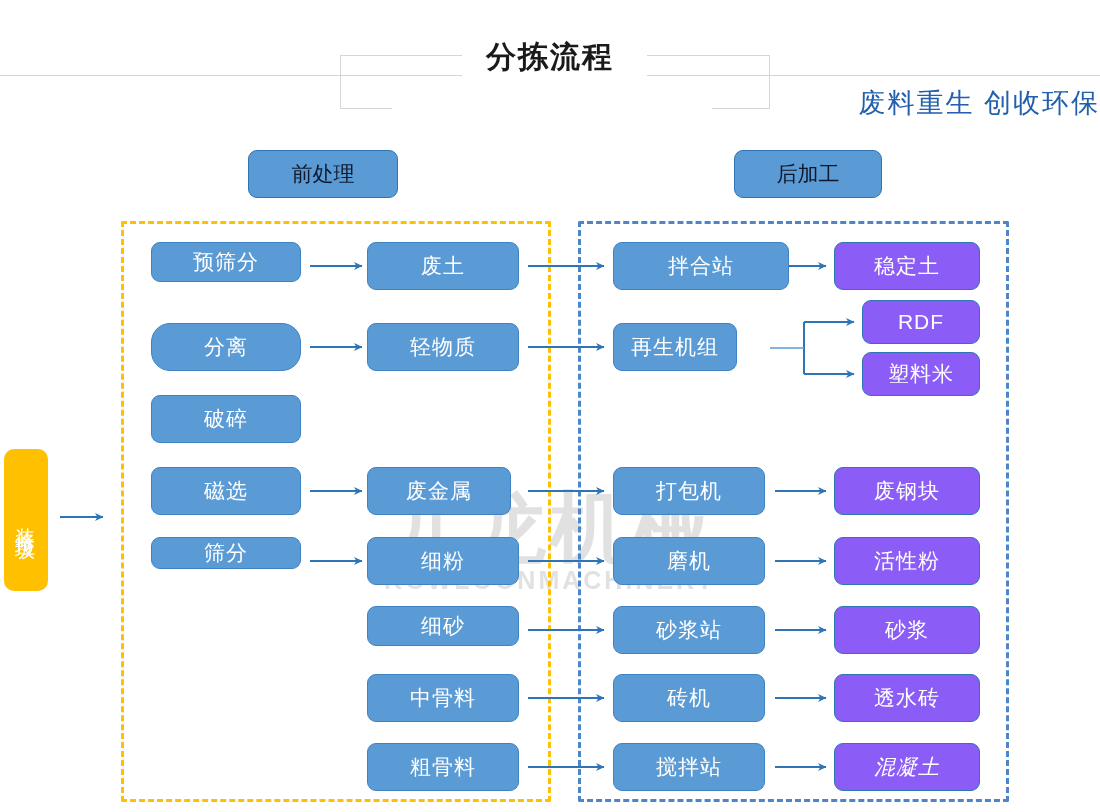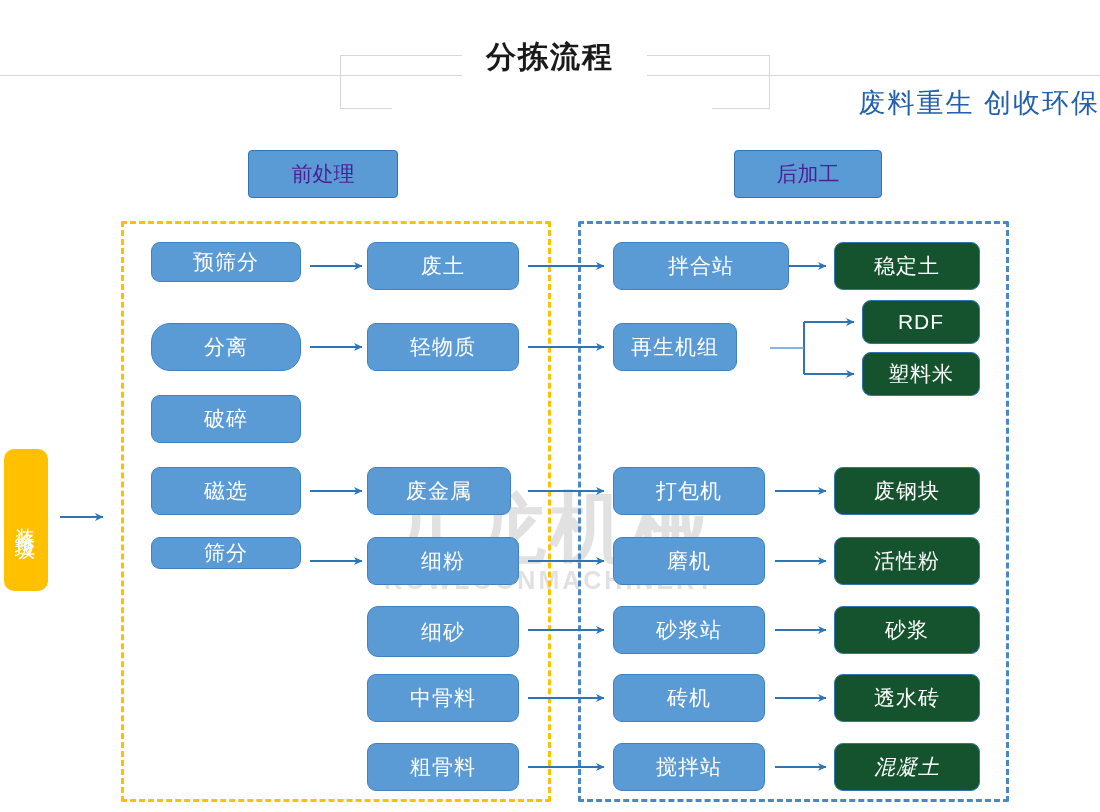--- a/index.html
+++ b/index.html
@@ -50,22 +50,22 @@
     font-size:27px;color:#2260ad;letter-spacing:2px;z-index:4;line-height:34px;
   }
   .hdr-sub-bg{
     position:absolute;left:392px;top:86px;width:320px;height:34px;
     background:#ffffff;z-index:3;
   }
 
   
   .sec-tab{
     position:absolute;z-index:5;
-    background:#5b9bd5;border:1.5px solid #2e75b6;border-radius:4px;
-    color:#4c1d95;font-size:21px;
+    background:#5b9bd5;border:1.5px solid #2e75b6;border-radius:9px;
+    color:#0f172a;font-size:21px;
     display:flex;align-items:center;justify-content:center;
     box-sizing:border-box;
   }
   #tab-pre{left:248px;top:150px;width:150px;height:48px;}
   #tab-post{left:734px;top:150px;width:148px;height:48px;}
 
   
   .zone{position:absolute;z-index:2;box-sizing:border-box;border-radius:2px;}
   #zone-pre{left:121px;top:221px;width:430px;height:581px;
     border:3px dashed #ffc000;}
@@ -73,21 +73,21 @@
     border:3px dashed #4a86c8;}
 
   
   .node{
     position:absolute;z-index:6;box-sizing:border-box;
     display:flex;align-items:center;justify-content:center;
     color:#ffffff;border-radius:9px;font-size:21px;letter-spacing:1px;
     white-space:nowrap;
   }
   .node.mid{background:#5b9bd5;border:1.5px solid #3f82c4;}
-  .node.dark{background:#14532d;border:1.5px solid #2e75b6;}
+  .node.dark{background:#8b5cf6;border:1.5px solid #2e75b6;}
   .node.entry{
     background:#ffc000;border:none;border-radius:10px;
     writing-mode:vertical-rl;text-orientation:upright;
     letter-spacing:4px;font-size:20px;
   }
 
   
   .conn{position:absolute;z-index:5;}
   .conn svg{display:block;overflow:visible;}
 </style>
@@ -163,21 +163,21 @@
   <div class="node mid" style="left:151px;top:242px;width:150px;height:40px;">预筛分</div>
   <div class="node mid" style="left:151px;top:323px;width:150px;height:48px;border-radius:19px;">分离</div>
   <div class="node mid" style="left:151px;top:395px;width:150px;height:48px;">破碎</div>
   <div class="node mid" style="left:151px;top:467px;width:150px;height:48px;">磁选</div>
   <div class="node mid" style="left:151px;top:537px;width:150px;height:32px;">筛分</div>
 
   <div class="node mid" style="left:367px;top:242px;width:152px;height:48px;">废土</div>
   <div class="node mid" style="left:367px;top:323px;width:152px;height:48px;">轻物质</div>
   <div class="node mid" style="left:367px;top:467px;width:144px;height:48px;">废金属</div>
   <div class="node mid" style="left:367px;top:537px;width:152px;height:48px;">细粉</div>
-  <div class="node mid" style="left:367px;top:606px;width:152px;height:51px;border-radius:11px;">细砂</div>
+  <div class="node mid" style="left:367px;top:606px;width:152px;height:40px;">细砂</div>
   <div class="node mid" style="left:367px;top:674px;width:152px;height:48px;">中骨料</div>
   <div class="node mid" style="left:367px;top:743px;width:152px;height:48px;">粗骨料</div>
 
   <div class="node mid" style="left:613px;top:242px;width:176px;height:48px;">拌合站</div>
   <div class="node mid" style="left:613px;top:323px;width:124px;height:48px;">再生机组</div>
   <div class="node mid" style="left:613px;top:467px;width:152px;height:48px;">打包机</div>
   <div class="node mid" style="left:613px;top:537px;width:152px;height:48px;">磨机</div>
   <div class="node mid" style="left:613px;top:606px;width:152px;height:48px;">砂浆站</div>
   <div class="node mid" style="left:613px;top:674px;width:152px;height:48px;">砖机</div>
   <div class="node mid" style="left:613px;top:743px;width:152px;height:48px;">搅拌站</div>

